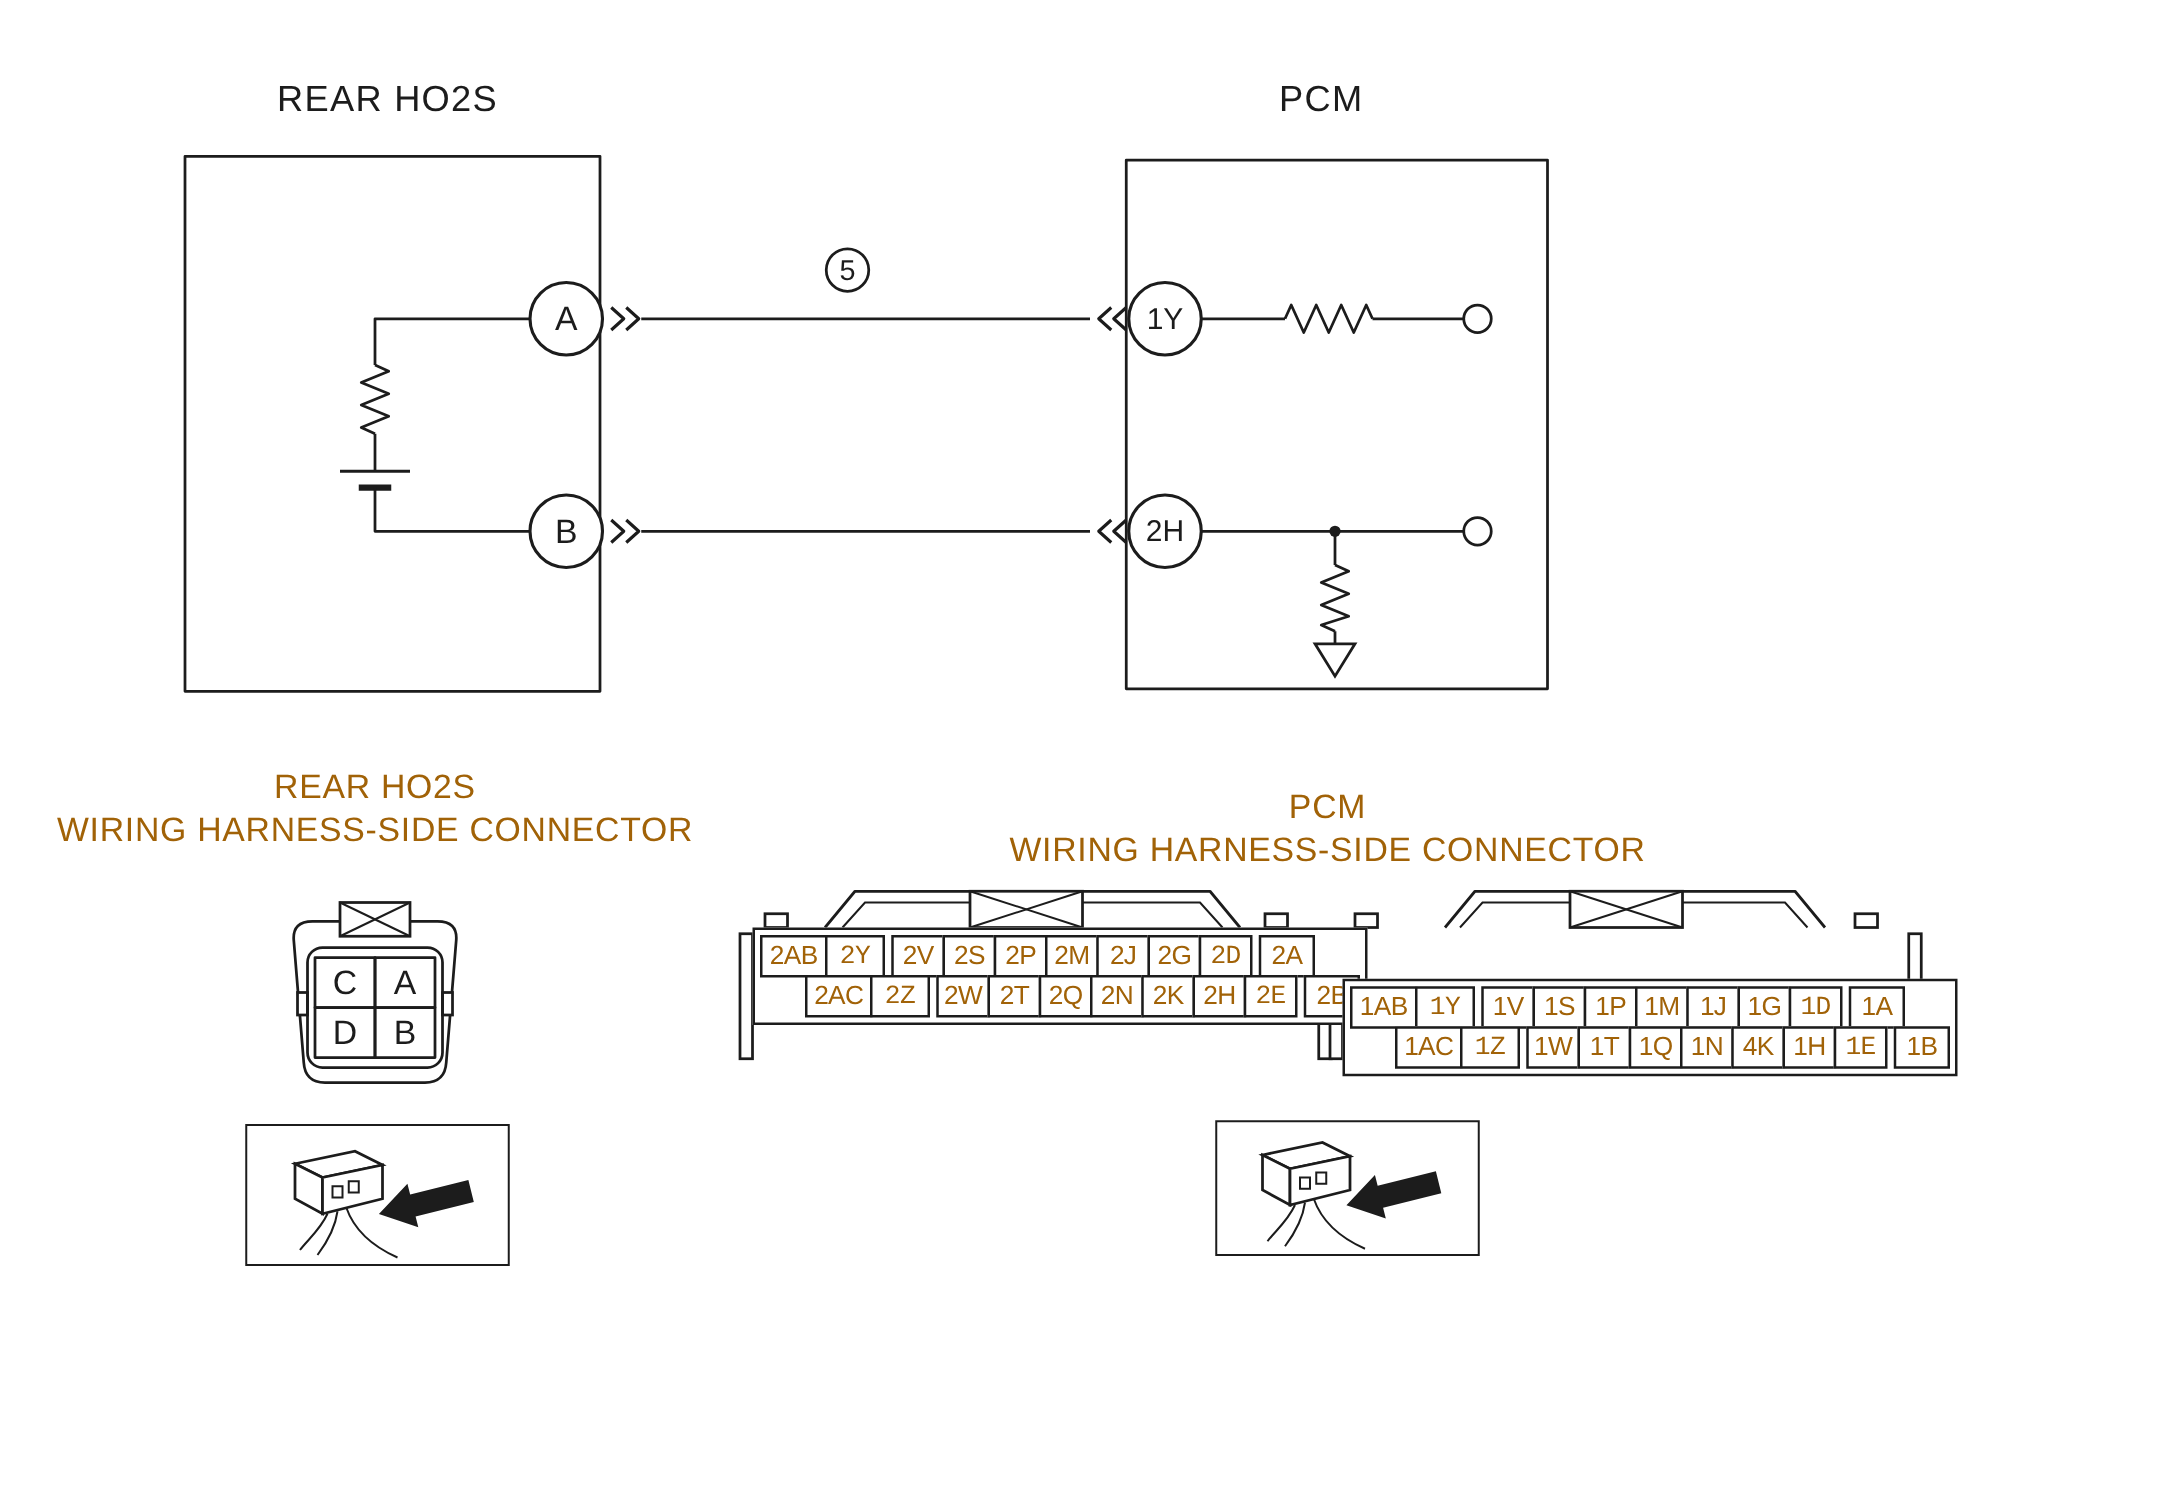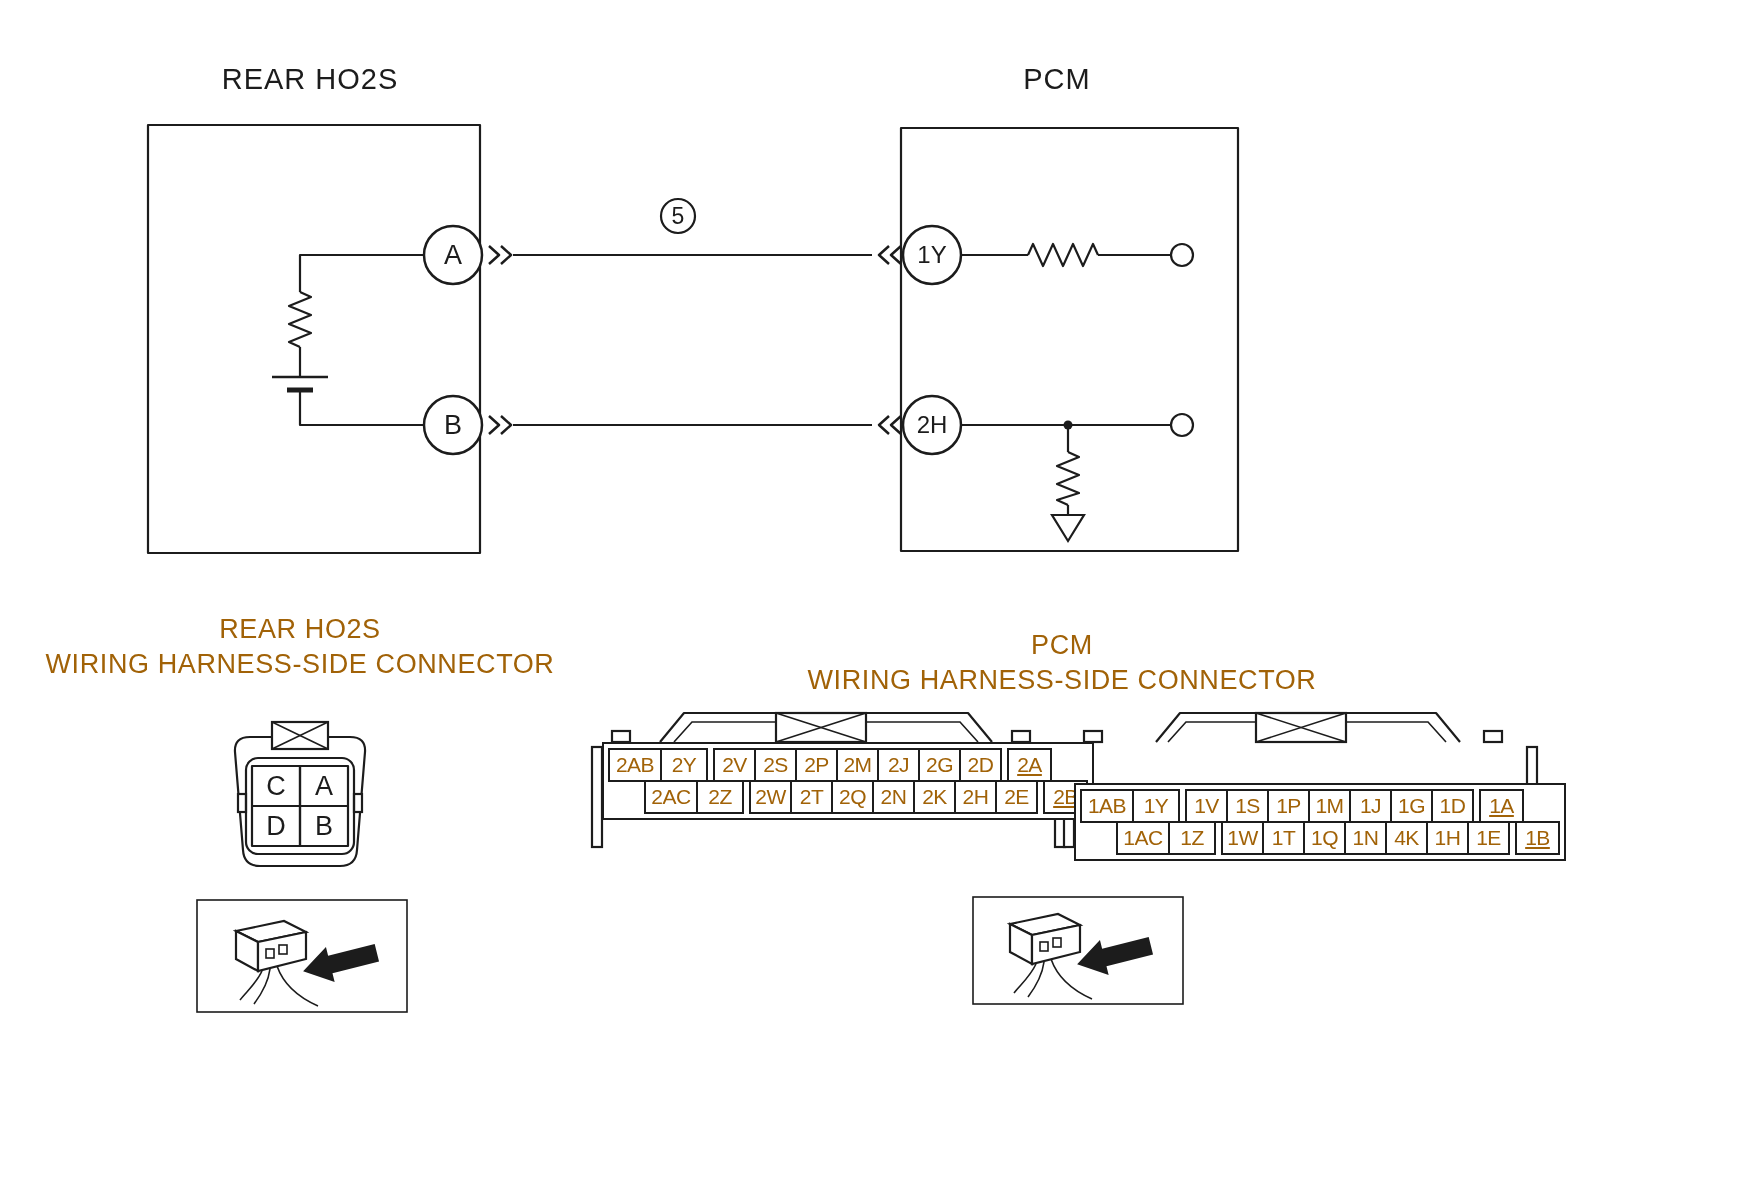--- a/index.html
+++ b/index.html
@@ -27,22 +27,22 @@
 
   .pin-block { position:absolute; border:2.5px solid #1c1c1c; background:#ffffff; padding:4px; }
   .pin-row { display:flex;text-align:center; }
   .pin-row + .pin-row { margin-top:-2px;padding-left:36px; }
   .pin-cell { box-sizing:border-box; border:2px solid #1c1c1c; height:34px; width:43px;
               display:flex; align-items:center; justify-content:center;
               font-size:21px; letter-spacing:-0.5px; background:#ffffff; }
   .pin-cell + .pin-cell { margin-left:-2px; }
   .pin-cell.c0 { width:54px; }
   .pin-cell.c1 { width:48px; }
-  .pin-cell.c9 { width:45px;text-decoration:underline; }
-  .pin-cell.group-gap { margin-right:7px; }
+  .pin-cell.c9 { width:45px; }
+  .pin-cell.group-gap { margin-right:7px;font-family:Liberation Mono, monospace; }
 </style>
 </head>
 <body>
 
 <div class="canvas">
 
   <svg class="art" viewBox="0 0 1738 1202">
     <defs>
       <g id="conn-icon">
 

